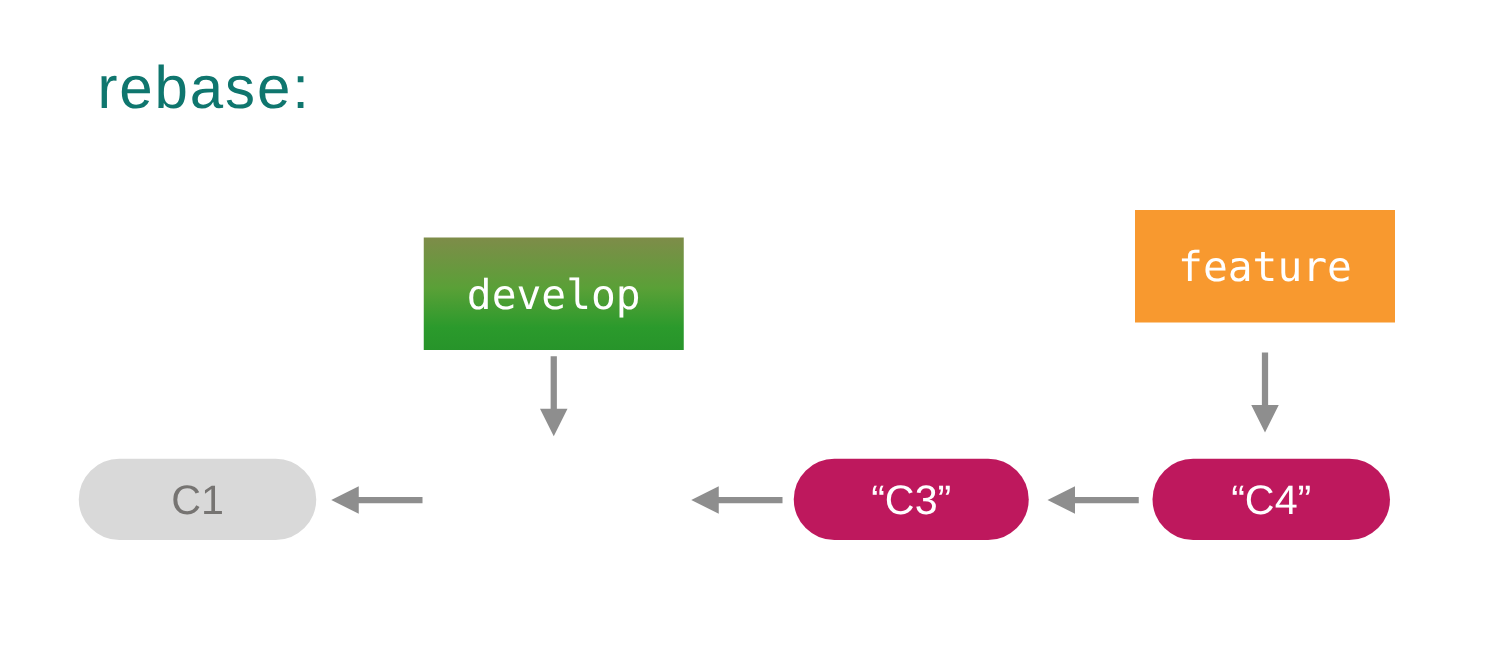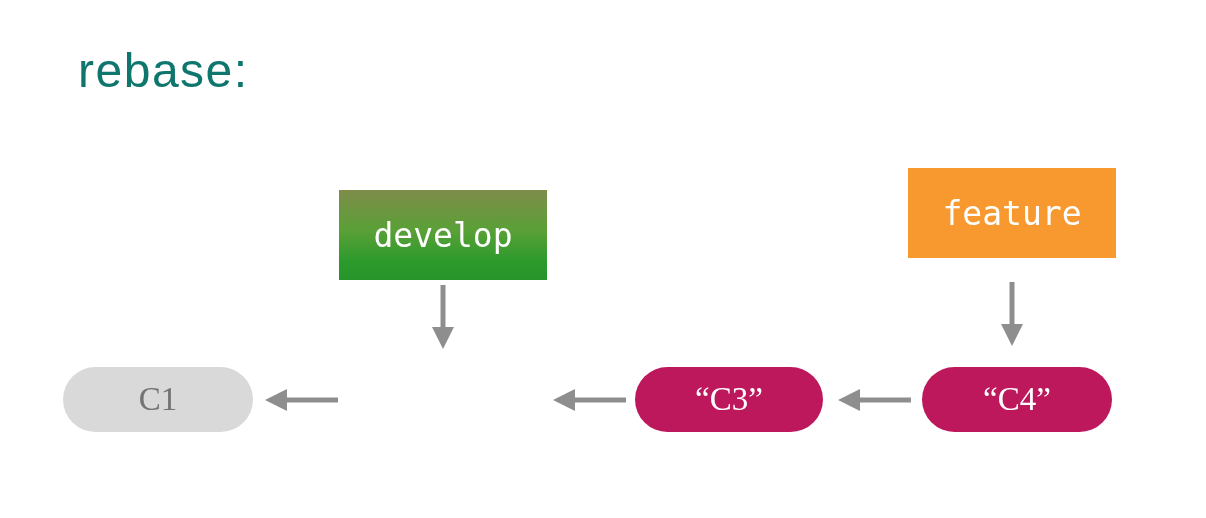--- a/index.html
+++ b/index.html
@@ -33,21 +33,21 @@
   }
   .branch--feature {
     left: 908px; top: 168px;
     background: #f8992f;
   }
 
   .commit {
     position: absolute; top: 367px; height: 65px;
     border-radius: 33px;
     display: flex; align-items: center; justify-content: center;
-    font-family: Liberation Serif, serif;
+    font-family: Liberation Sans, sans-serif;
     font-size: 33px;
   }
   .commit--existing { background: #d9d9d9; color: #767472; }
   .commit--rebased  { background: #be185d; color: #ffffff; }
   #commit-c1 { left: 63px;  width: 190px; }
   #commit-c2 { left: 347px; width: 191px; }
   #commit-c3 { left: 635px; width: 188px; }
   #commit-c4 { left: 922px; width: 190px; align-items: center; }
 
   svg.arrow-layer { position: absolute; left: 0; top: 0; pointer-events: none; }

